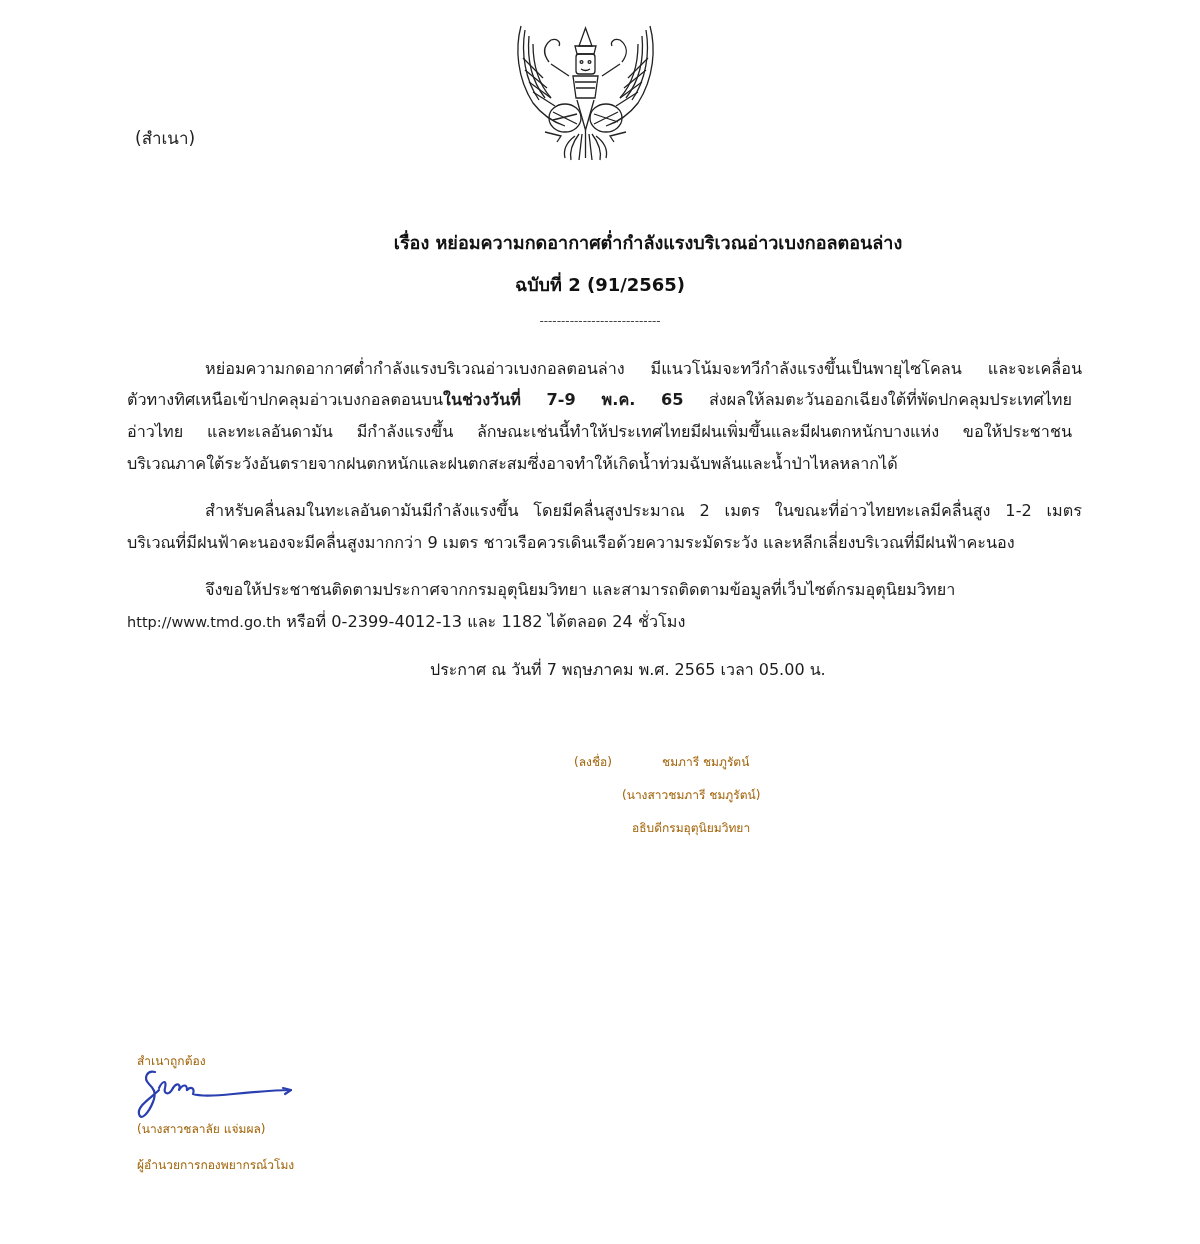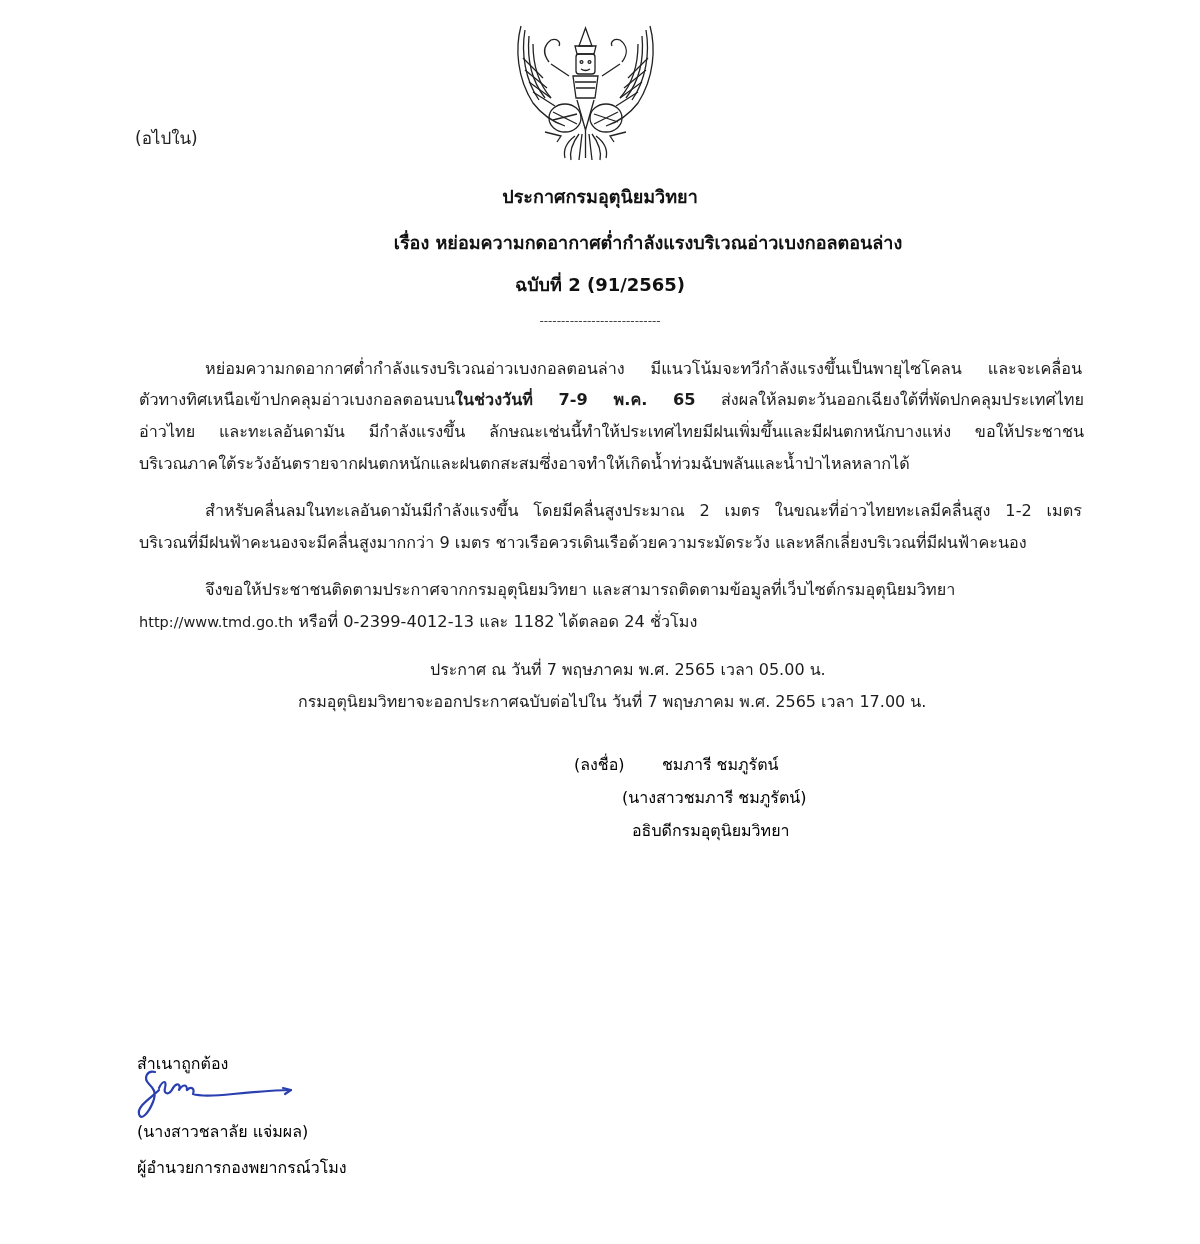--- a/index.html
+++ b/index.html
@@ -47,35 +47,35 @@
       left: 0; width: 1200px; text-align: center;
       top: 314px;
       font-size: 12px;
       letter-spacing: 0px;
       color: #444;
     }
 
     .para-line {
       font-size: 16.2px;
       color: #1c1c1c;
-      left: 139px;
+      left: 127px;
     }
     .indent { left: 205px; }
     .bold { font-weight: bold; }
 
     .justify {
       width: 945px;
       text-align: justify;
       text-align-last: justify;
     }
     .justify.indent { width: 877px; }
 
     .sig-block {
-      font-size: 16px;
-      color: #000000;
+      font-size: 12px;
+      color: #a16207;
     }
 
     .signature-svg {
       position: absolute;
       left: 133px; top: 1066px;
       width: 165px; height: 62px;
     }
   </style>
 </head>
 <body>
@@ -121,40 +121,38 @@
 
       <path d="M72.5 112 L72.5 140"></path>
       <path d="M66 116 C60 124, 56 132, 58 142"></path>
       <path d="M79 116 C85 124, 89 132, 87 142"></path>
       <path d="M62 118 C54 124, 50 132, 52 140"></path>
       <path d="M83 118 C91 124, 95 132, 93 140"></path>
       <path d="M69 116 L66 142 M76 116 L79 142"></path>
     </g>
   </svg>
 
-  <div class="abs copy-mark">(อไปใน)</div>
+  <div class="abs copy-mark">(สำเนา)</div>
 
-  <div class="abs title title-1">ประกาศกรมอุตุนิยมวิทยา</div>
   <div class="abs title title-2">เรื่อง หย่อมความกดอากาศต่ำกำลังแรงบริเวณอ่าวเบงกอลตอนล่าง</div>
   <div class="abs title title-3">ฉบับที่ 2 (91/2565)</div>
   <div class="abs divider">----------------------------</div>
 
   <div class="abs para-line indent justify" style="top:355px;">หย่อมความกดอากาศต่ำกำลังแรงบริเวณอ่าวเบงกอลตอนล่าง มีแนวโน้มจะทวีกำลังแรงขึ้นเป็นพายุไซโคลน และจะเคลื่อน</div>
   <div class="abs para-line justify" style="top:386px;"><span>ตัวทางทิศเหนือเข้าปกคลุมอ่าวเบงกอลตอนบน</span><span class="bold">ในช่วงวันที่ 7-9 พ.ค. 65</span><span> ส่งผลให้ลมตะวันออกเฉียงใต้ที่พัดปกคลุมประเทศไทย</span></div>
   <div class="abs para-line" style="top:450px;">บริเวณภาคใต้ระวังอันตรายจากฝนตกหนักและฝนตกสะสมซึ่งอาจทำให้เกิดน้ำท่วมฉับพลันและน้ำป่าไหลหลากได้</div>
   <div class="abs para-line justify" style="top:418px;">อ่าวไทย และทะเลอันดามัน มีกำลังแรงขึ้น ลักษณะเช่นนี้ทำให้ประเทศไทยมีฝนเพิ่มขึ้นและมีฝนตกหนักบางแห่ง ขอให้ประชาชน</div>
 
   <div class="abs para-line indent justify" style="top:497px;">สำหรับคลื่นลมในทะเลอันดามันมีกำลังแรงขึ้น โดยมีคลื่นสูงประมาณ 2 เมตร ในขณะที่อ่าวไทยทะเลมีคลื่นสูง 1-2 เมตร</div>
   <div class="abs para-line" style="top:529px;">บริเวณที่มีฝนฟ้าคะนองจะมีคลื่นสูงมากกว่า 9 เมตร ชาวเรือควรเดินเรือด้วยความระมัดระวัง และหลีกเลี่ยงบริเวณที่มีฝนฟ้าคะนอง</div>
 
   <div class="abs para-line indent" style="top:576px;">จึงขอให้ประชาชนติดตามประกาศจากกรมอุตุนิยมวิทยา และสามารถติดตามข้อมูลที่เว็บไซต์กรมอุตุนิยมวิทยา</div>
   <div class="abs para-line" style="top:608px;"><span style="font-size:14.5px;">http://www.tmd.go.th</span><span> หรือที่ 0-2399-4012-13 และ 1182 ได้ตลอด 24 ชั่วโมง</span></div>
 
   <div class="abs" style="left:430px; top:657px; font-size:16px; color:#1c1c1c;">ประกาศ ณ วันที่ 7 พฤษภาคม พ.ศ. 2565 เวลา 05.00 น.</div>
-  <div class="abs" style="left:298px; top:689px; font-size:16px; color:#1c1c1c;">กรมอุตุนิยมวิทยาจะออกประกาศฉบับต่อไปใน วันที่ 7 พฤษภาคม พ.ศ. 2565 เวลา 17.00 น.</div>
 
   <div class="abs sig-block" style="left:574px; top:752px;">(ลงชื่อ)</div>
   <div class="abs sig-block" style="left:662px; top:752px;">ชมภารี ชมภูรัตน์</div>
   <div class="abs sig-block" style="left:622px; top:785px;">(นางสาวชมภารี ชมภูรัตน์)</div>
   <div class="abs sig-block" style="left:632px; top:818px;">อธิบดีกรมอุตุนิยมวิทยา</div>
 
   <div class="abs sig-block" style="left:137px; top:1051px;">สำเนาถูกต้อง</div>
 
   <svg class="signature-svg" viewBox="0 0 165 62" xmlns="http://www.w3.org/2000/svg">
     <g fill="none" stroke="#2a3fb0" stroke-width="2.2" stroke-linecap="round" stroke-linejoin="round">

